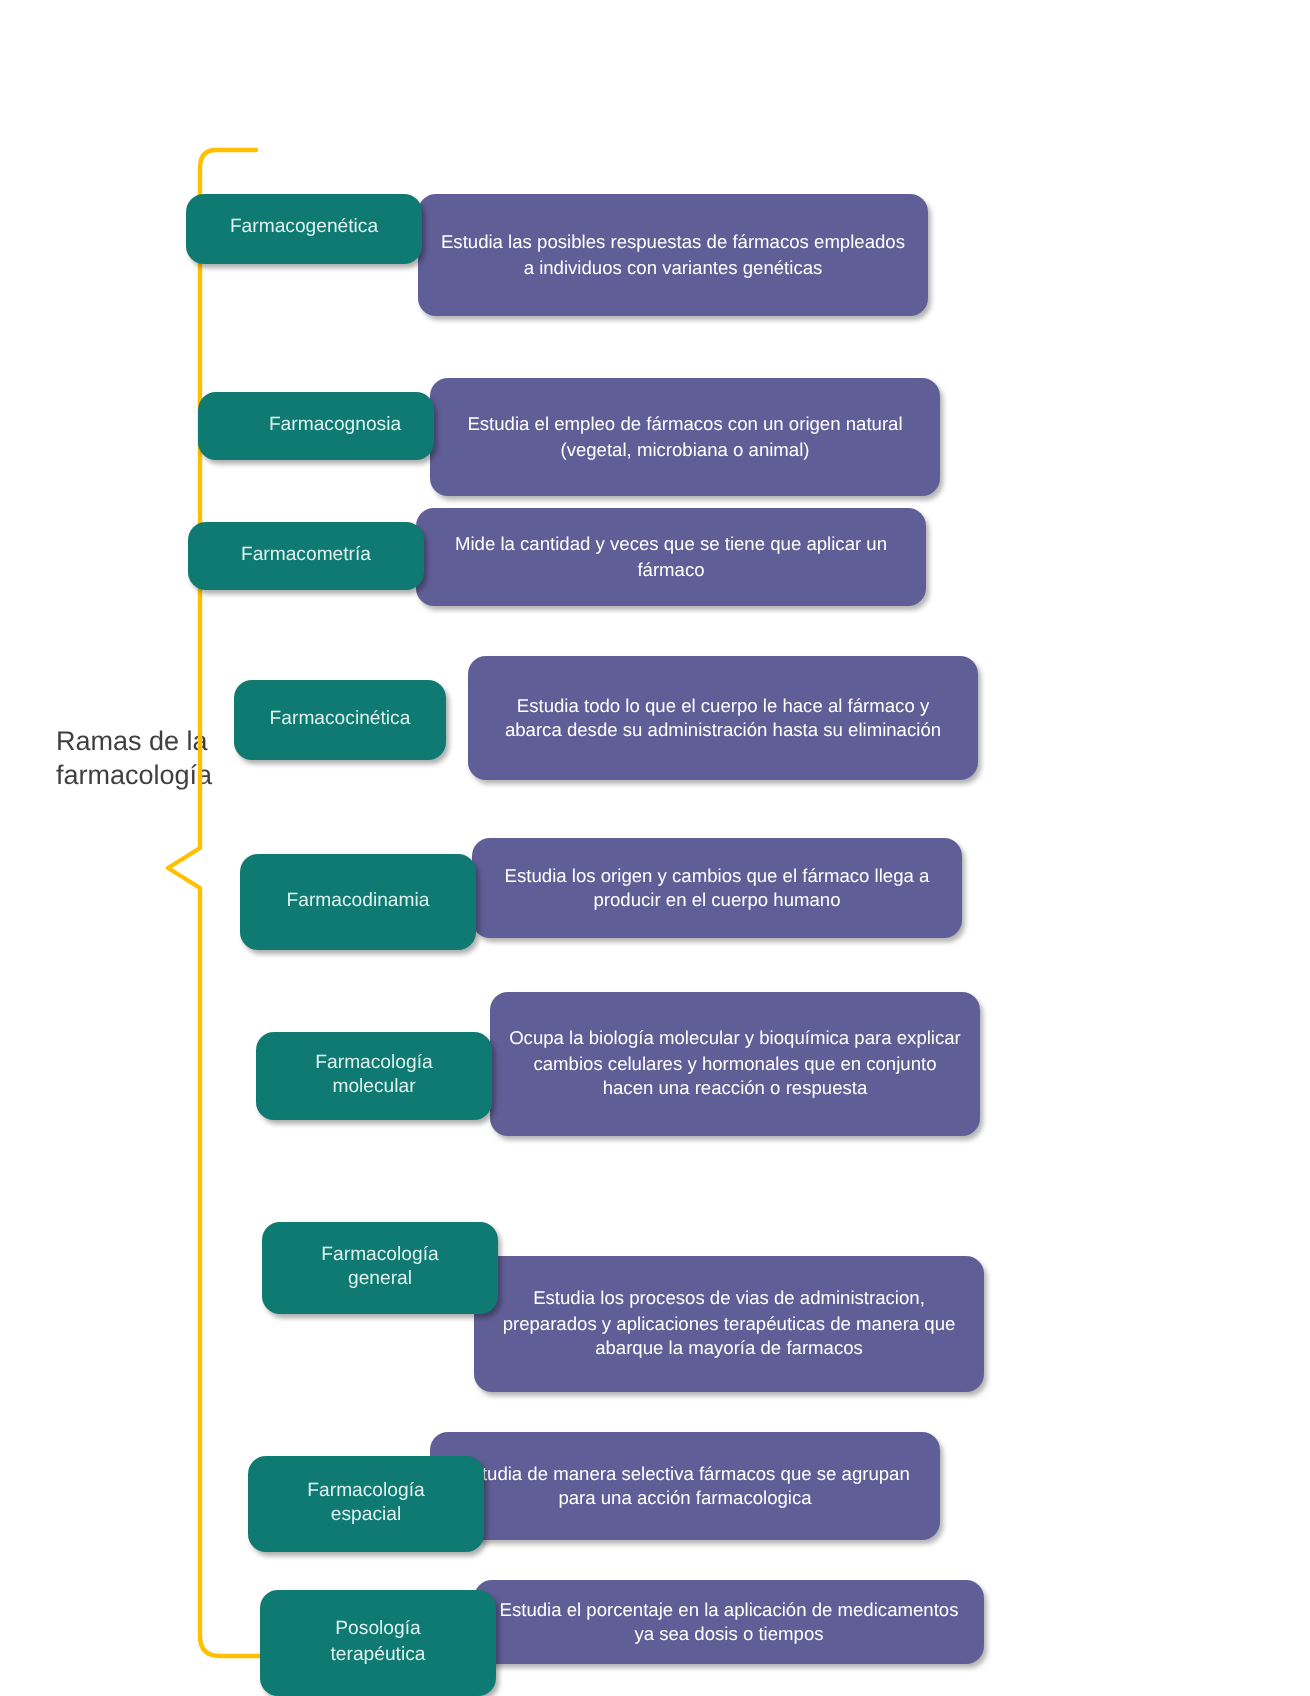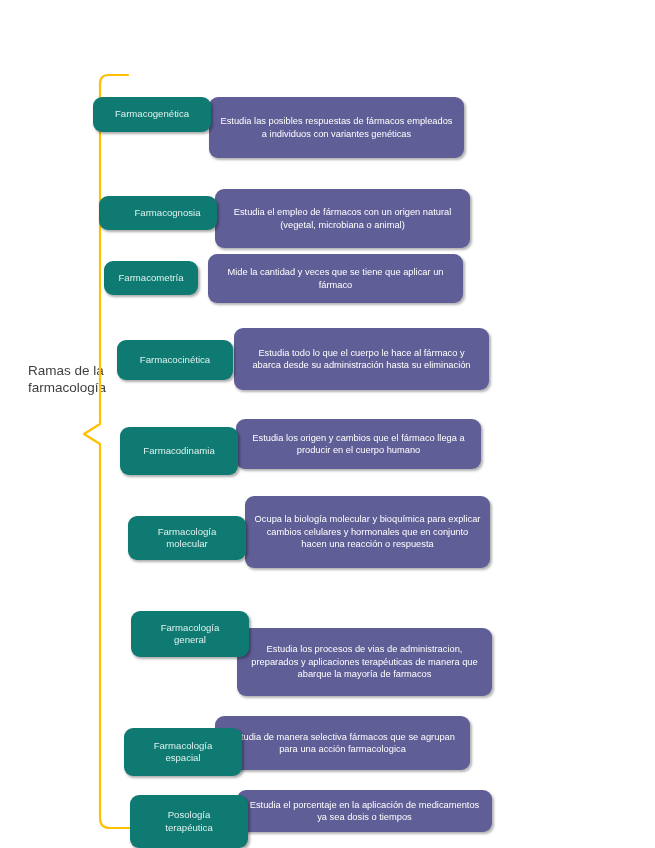--- a/index.html
+++ b/index.html
@@ -109,25 +109,25 @@
       <div class="branch-row">
         <div class="desc-box" style="left: 209px; top: 97px; width: 255px; height: 61px;">Estudia las posibles respuestas de fármacos empleados a individuos con variantes genéticas</div>
         <div class="label-box" style="left: 93px; top: 97px; width: 118px; height: 35px;">Farmacogenética</div>
       </div>
       <div class="branch-row">
         <div class="desc-box" style="left: 215px; top: 189px; width: 255px; height: 59px;">Estudia el empleo de fármacos con un origen natural (vegetal, microbiana o animal)</div>
         <div class="label-box" style="left: 99px; top: 196px; width: 118px; height: 34px; padding-left: 26px;">Farmacognosia</div>
       </div>
       <div class="branch-row">
         <div class="desc-box" style="left: 208px; top: 254px; width: 255px; height: 49px;">Mide la cantidad y veces que se tiene que aplicar un fármaco</div>
-        <div class="label-box" style="left: 104px; top: 261px; width: 94px; height: 34px; text-align: center;">Farmacometría</div>
+        <div class="label-box" style="left: 94px; top: 261px; width: 118px; height: 34px; text-align: center;">Farmacometría</div>
       </div>
       <div class="branch-row">
         <div class="desc-box" style="left: 234px; top: 328px; width: 255px; height: 62px;">Estudia todo lo que el cuerpo le hace al fármaco y abarca desde su administración hasta su eliminación</div>
-        <div class="label-box" style="left: 117px; top: 340px; width: 116px; height: 40px;">Farmacocinética</div>
+        <div class="label-box" style="left: 117px; top: 340px; width: 106px; height: 40px;">Farmacocinética</div>
       </div>
       <div class="branch-row">
         <div class="desc-box" style="left: 236px; top: 419px; width: 245px; height: 50px;">Estudia los origen y cambios que el fármaco llega a producir en el cuerpo humano</div>
         <div class="label-box" style="left: 120px; top: 427px; width: 118px; height: 48px;">Farmacodinamia</div>
       </div>
       <div class="branch-row">
         <div class="desc-box" style="left: 245px; top: 496px; width: 245px; height: 72px;">Ocupa la biología molecular y bioquímica para explicar cambios celulares y hormonales que en conjunto hacen una reacción o respuesta</div>
         <div class="label-box" style="left: 128px; top: 516px; width: 118px; height: 44px;">Farmacología
 molecular</div>
       </div>

